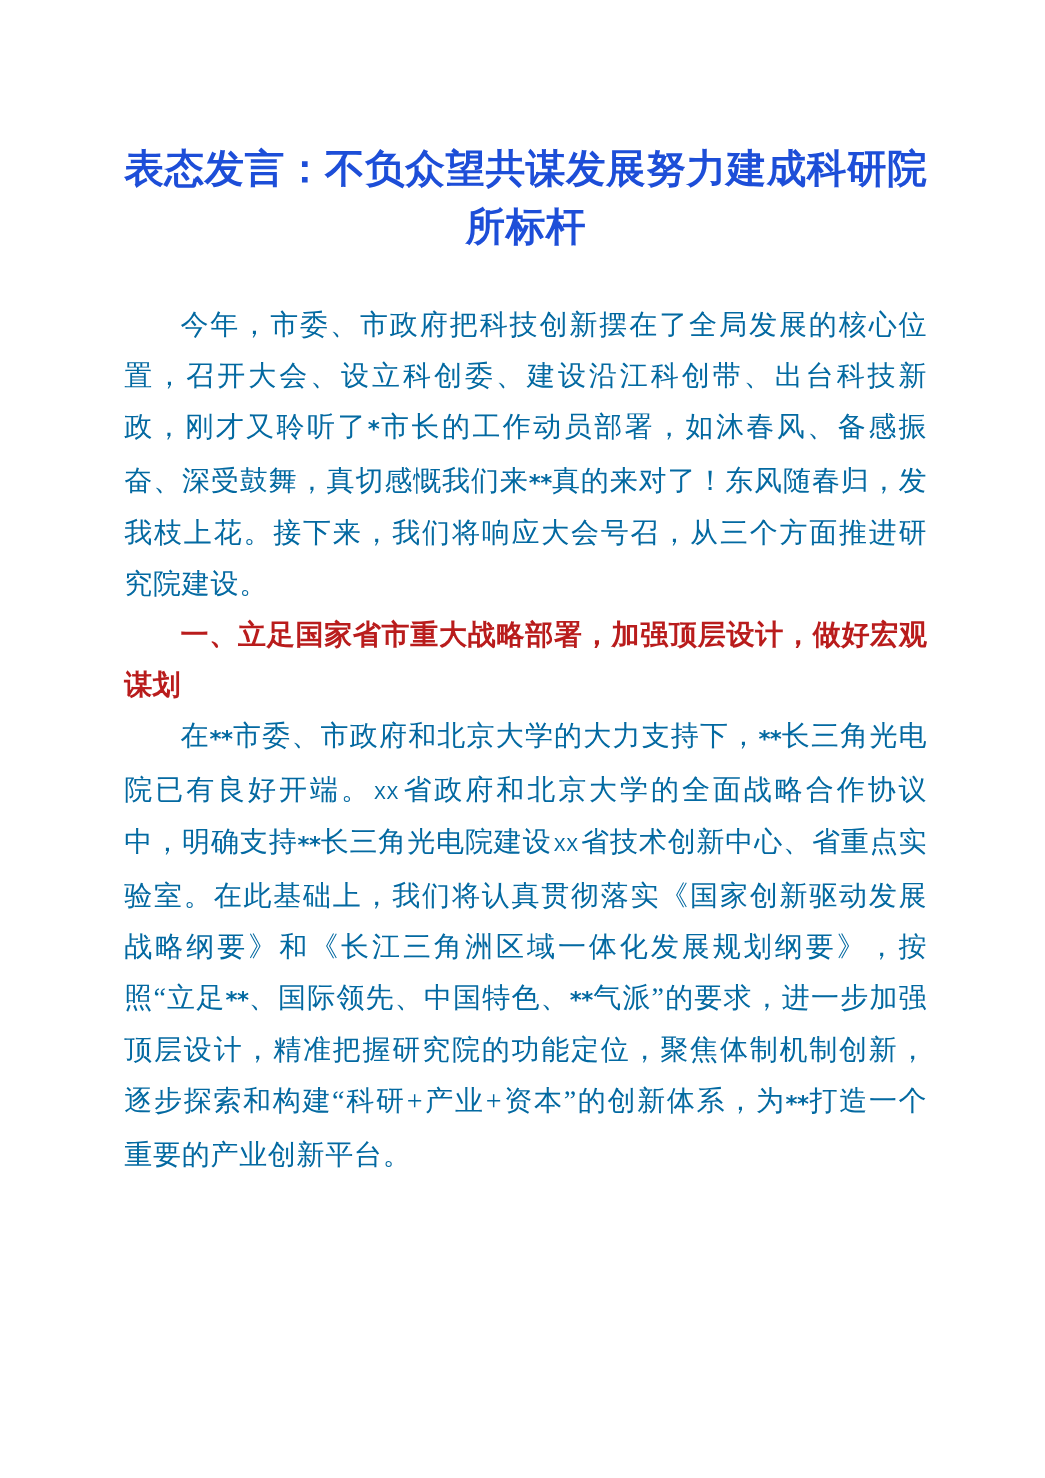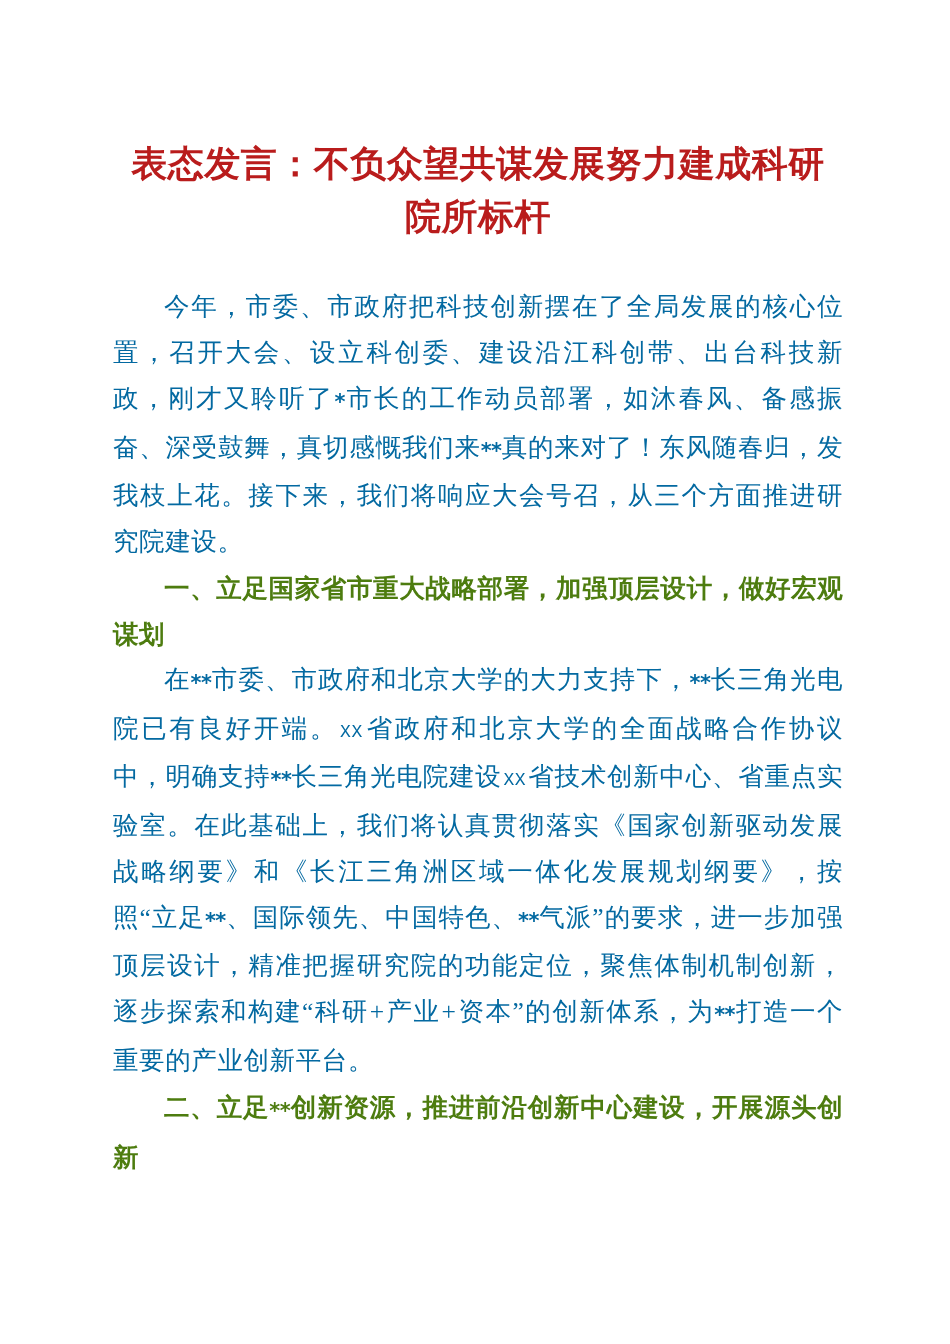--- a/index.html
+++ b/index.html
@@ -34,23 +34,23 @@
   }
 
   
   .doc-title {
     font-family: "Liberation Serif", "DejaVu Serif", serif;
     font-weight: bold;
     font-size: 36px;
     line-height: 53px;
     text-align: center;
     letter-spacing: 0.5px;
-    margin: 11px;
+    margin: 0;
     padding-top: 127px;
-    color: #b91c1c;
+    color: #1d4ed8;
   }
 
   
   .body-para {
     font-family: "Liberation Serif", "DejaVu Serif", serif;
     font-size: 25.5px;
     line-height: 46px;
     text-align: justify;
     text-justify: inter-ideograph;
     text-indent: 2em;
@@ -67,21 +67,21 @@
   .section-heading {
     font-family: "Liberation Sans", "DejaVu Sans", sans-serif;
     font-size: 25.5px;
     line-height: 46px;
     font-weight: bold;
     text-align: justify;
     text-justify: inter-ideograph;
     text-indent: 2em;
     margin: 0;
     letter-spacing: 0.2px;
-    color: #4d7c0f;
+    color: #b91c1c;
   }
 
   
   .latin {
     font-family: Liberation Mono, monospace;
     font-variant: small-caps;
     letter-spacing: 0.5px;
     padding: 0 2px;
   }
   .redact {
@@ -103,16 +103,15 @@
   <div class="content">
 
     <h1 class="doc-title">表态发言：不负众望共谋发展努力建成科研院所标杆</h1>
 
     <p class="body-para para-gap-top">今年，市委、市政府把科技创新摆在了全局发展的核心位置，召开大会、设立科创委、建设沿江科创带、出台科技新政，刚才又聆听了<span class="redact">*</span>市长的工作动员部署，如沐春风、备感振奋、深受鼓舞，真切感慨我们来<span class="redact">**</span>真的来对了！东风随春归，发我枝上花。接下来，我们将响应大会号召，从三个方面推进研究院建设。</p>
 
     <p class="section-heading">一、立足国家省市重大战略部署，加强顶层设计，做好宏观谋划</p>
 
     <p class="body-para">在<span class="redact">**</span>市委、市政府和北京大学的大力支持下，<span class="redact">**</span>长三角光电院已有良好开端。<span class="latin">xx</span>省政府和北京大学的全面战略合作协议中，明确支持<span class="redact">**</span>长三角光电院建设<span class="latin">xx</span>省技术创新中心、省重点实验室。在此基础上，我们将认真贯彻落实《国家创新驱动发展战略纲要》和《长江三角洲区域一体化发展规划纲要》，按照“立足<span class="redact">**</span>、国际领先、中国特色、<span class="redact">**</span>气派”的要求，进一步加强顶层设计，精准把握研究院的功能定位，聚焦体制机制创新，逐步探索和构建“科研<span class="plus">+</span>产业<span class="plus">+</span>资本”的创新体系，为<span class="redact">**</span>打造一个重要的产业创新平台。</p>
 
-    <p class="section-heading">二、立足<span class="redact">**</span>创新资源，推进前沿创新中心建设，开展源头创新</p>
 
   </div>
 </div>
 
 </body></html>

